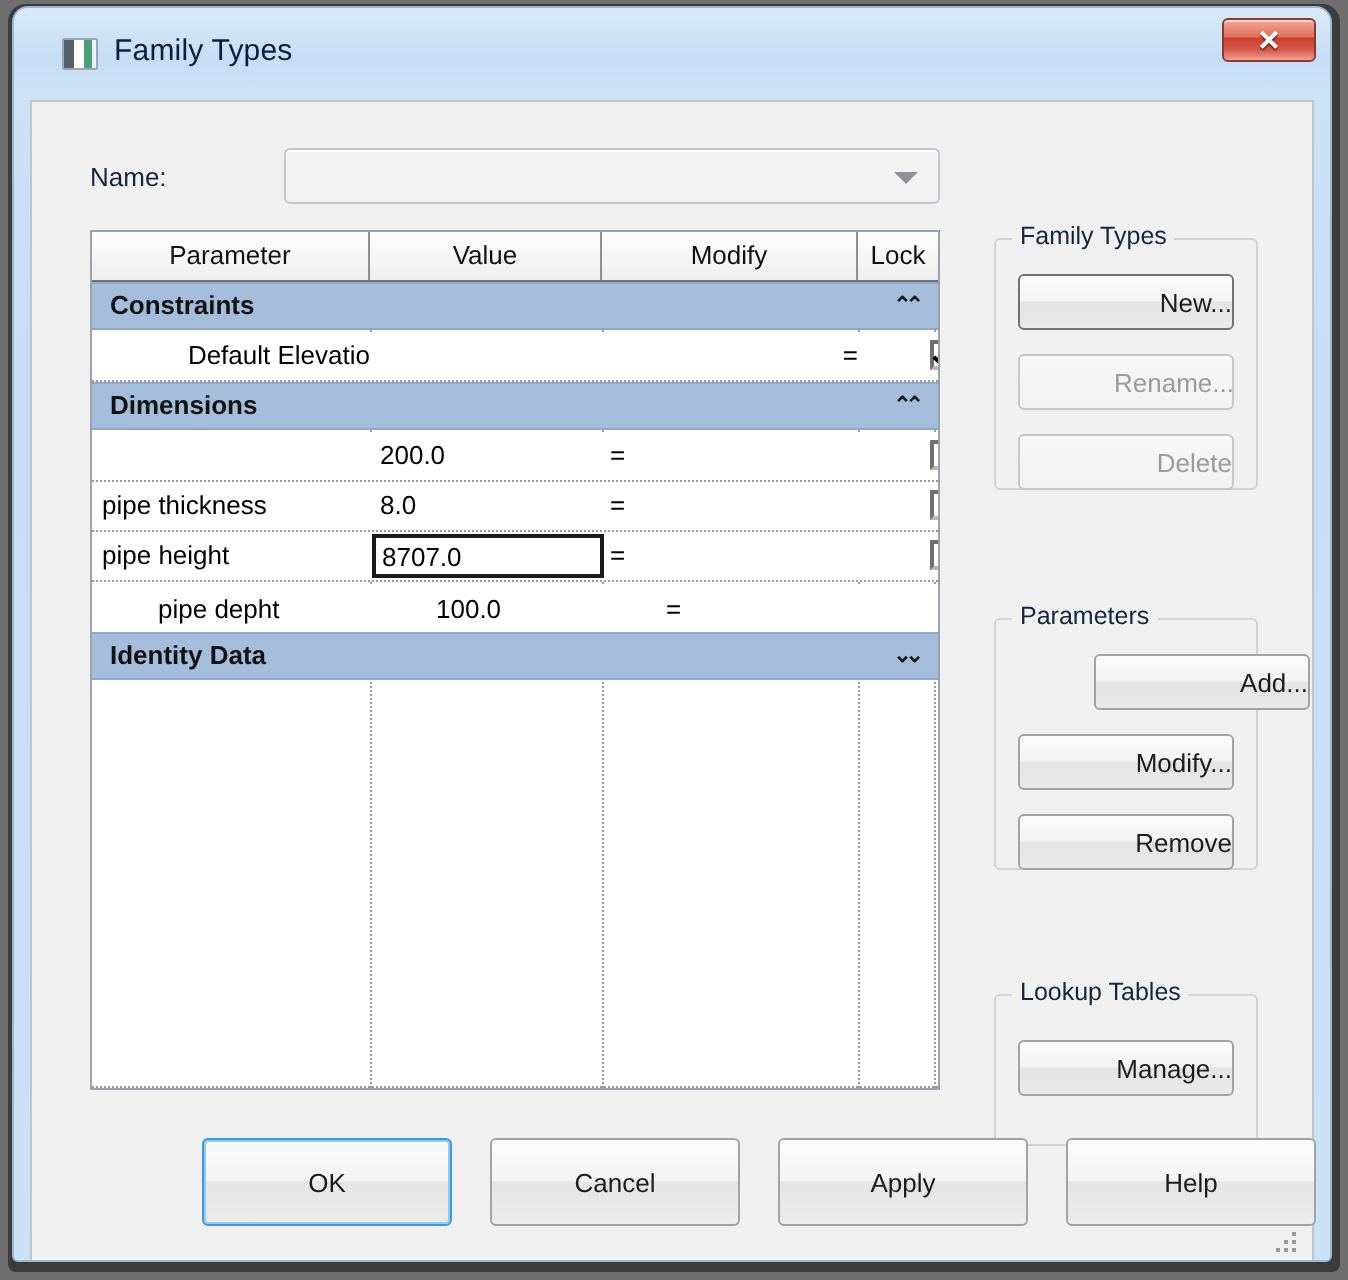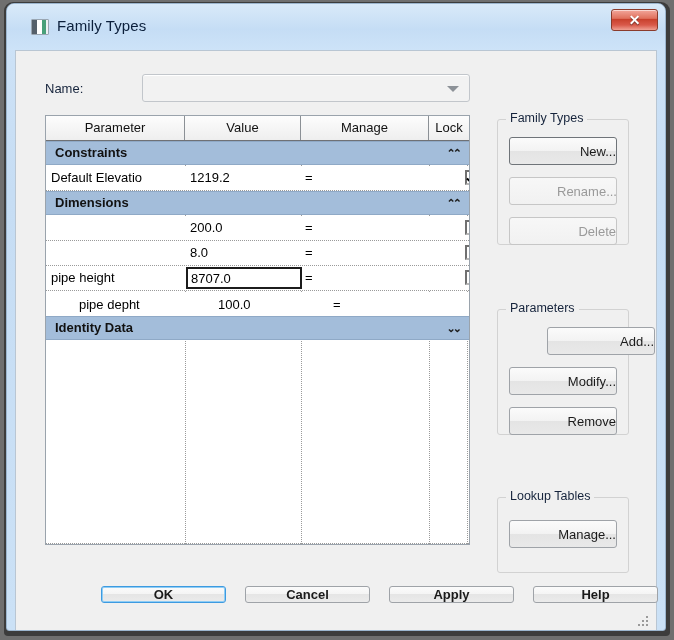--- a/index.html
+++ b/index.html
@@ -352,32 +352,31 @@
     position: absolute;
     left: 8px; top: 619px;
     width: 642px; height: 10px;
     background: #f0f0f0;
     border: 1px solid #b9c6d3;
     border-top: none;
     box-sizing: border-box;
   }
   .bbtn {
     position: absolute;
-    top: 535px;
-    width: 125px; height: 17px;
+    top: 518px;
+    width: 125px; height: 44px;
     border: 1px solid #9fa3a8;
     border-radius: 3px;
     background: linear-gradient(180deg,#fbfbfb 0%,#f4f4f4 48%,#e5e5e5 50%,#ebebeb 100%);
     font-family: "Liberation Sans", sans-serif;
     font-size: 13px;
     color: #1b1b1b;
     box-sizing: border-box;
     cursor: default;
     padding: 0;
-    font-weight: bold;
   }
   .bbtn.default {
     border: 1px solid #3d9ae0;
     box-shadow: 0 0 0 1px #8fcdf5 inset;
   }
   .b-ok     { left: 85px;  }
   .b-cancel { left: 229px; }
   .b-apply  { left: 373px; }
   .b-help   { left: 517px; }
 
@@ -420,54 +419,54 @@
       <div class="combo">
         <input class="combo-input" type="text" placeholder="" style="">
         <div class="combo-arrow"></div>
       </div>
 
       <div class="grid">
 
         <div class="grid-head">
           <div class="gh gh-0">Parameter</div>
           <div class="gh gh-1">Value</div>
-          <div class="gh gh-2">Manage</div>
+          <div class="gh gh-2">Modify</div>
           <div class="gh gh-3">Lock</div>
         </div>
 
         <div class="grid-body" id="grid-body">
           <div class="col-guide cg-1"></div>
           <div class="col-guide cg-2"></div>
           <div class="col-guide cg-3"></div>
           <div class="col-guide cg-4"></div>
           <div class="body-bottom"></div>
         <div class="group-row" style="top: 0px; text-align: center;">
               <div class="g-label">Constraints</div>
               <div class="g-chev" style="letter-spacing: -3px; font-size: 11px;">⌃⌃</div>
             </div>
-            <div class="data-row" style="top: 25px;">
+            <div class="data-row" style="top: 25px; text-align: right;">
               <div class="cell c-param">Default Elevatio</div>
-              <div class="cell c-value">1219.2</div>
               <div class="cell c-formula">=</div>
               <div class="cell c-lock">
                 <div class="chk checked"></div>
               </div>
             </div>
             <div class="group-row" style="top: 50px;">
               <div class="g-label">Dimensions</div>
               <div class="g-chev" style="letter-spacing: -3px; font-size: 11px;">⌃⌃</div>
             </div>
             <div class="data-row" style="top: 75px;">
               <div class="cell c-value">200.0</div>
               <div class="cell c-formula">=</div>
               <div class="cell c-lock">
                 <div class="chk"></div>
               </div>
             </div>
             <div class="data-row" style="top: 100px;">
+              <div class="cell c-param">pipe thickness</div>
               <div class="cell c-value">8.0</div>
               <div class="cell c-formula">=</div>
               <div class="cell c-lock">
                 <div class="chk"></div>
               </div>
             </div>
             <div class="data-row" style="top: 125px;">
               <div class="cell c-param">pipe height</div>
               <div class="edit-cell">
                 <input type="text" value="8707.0" style="">

